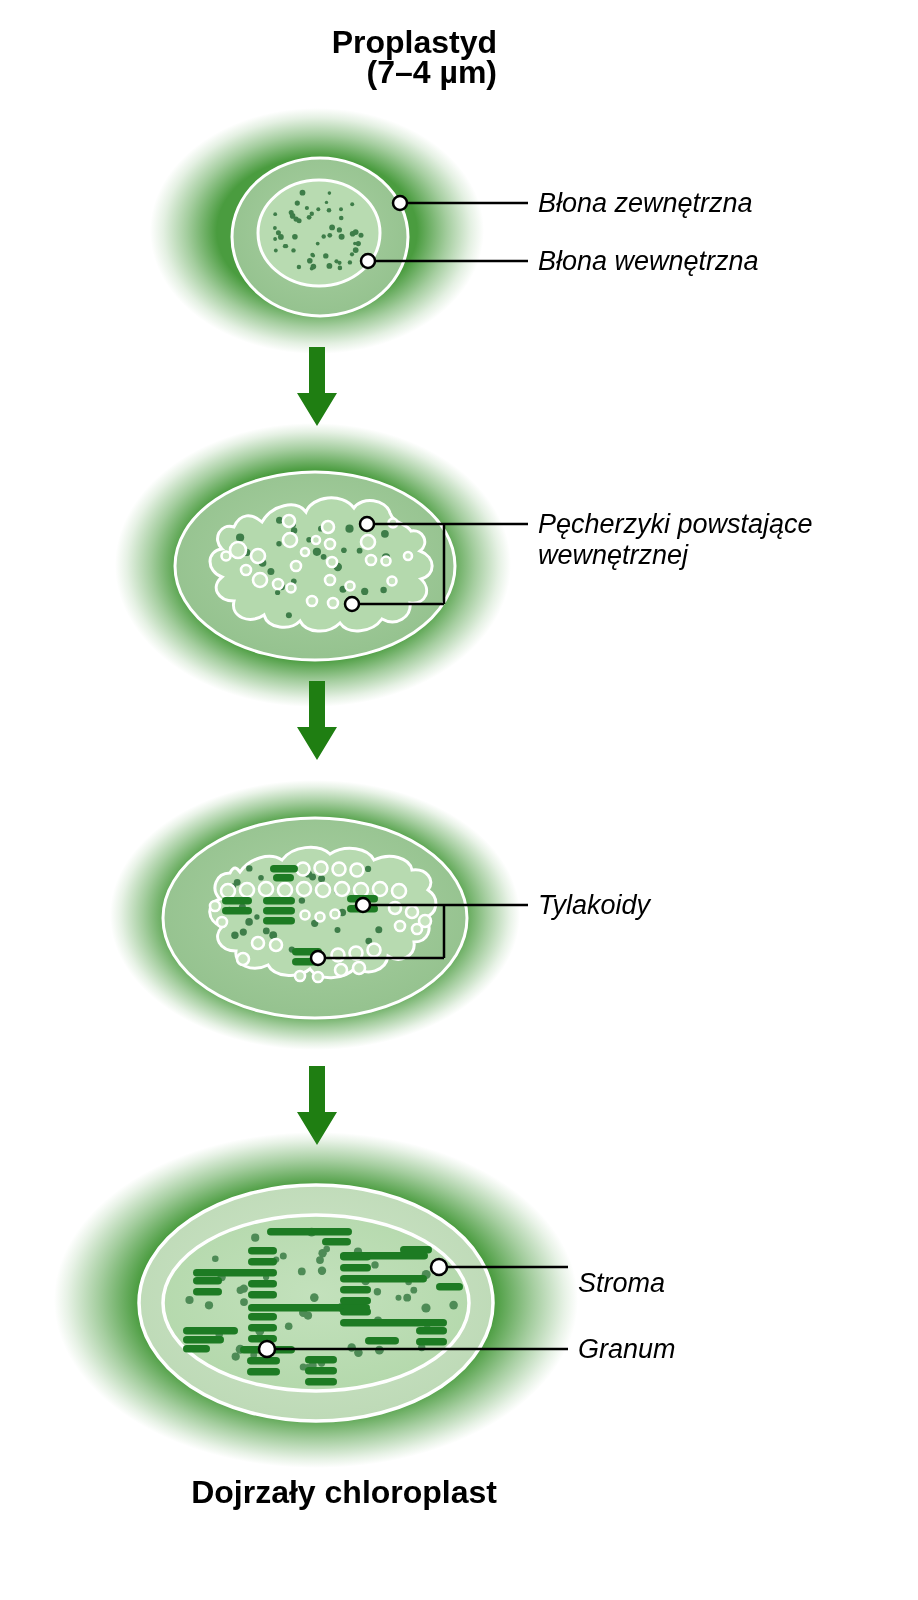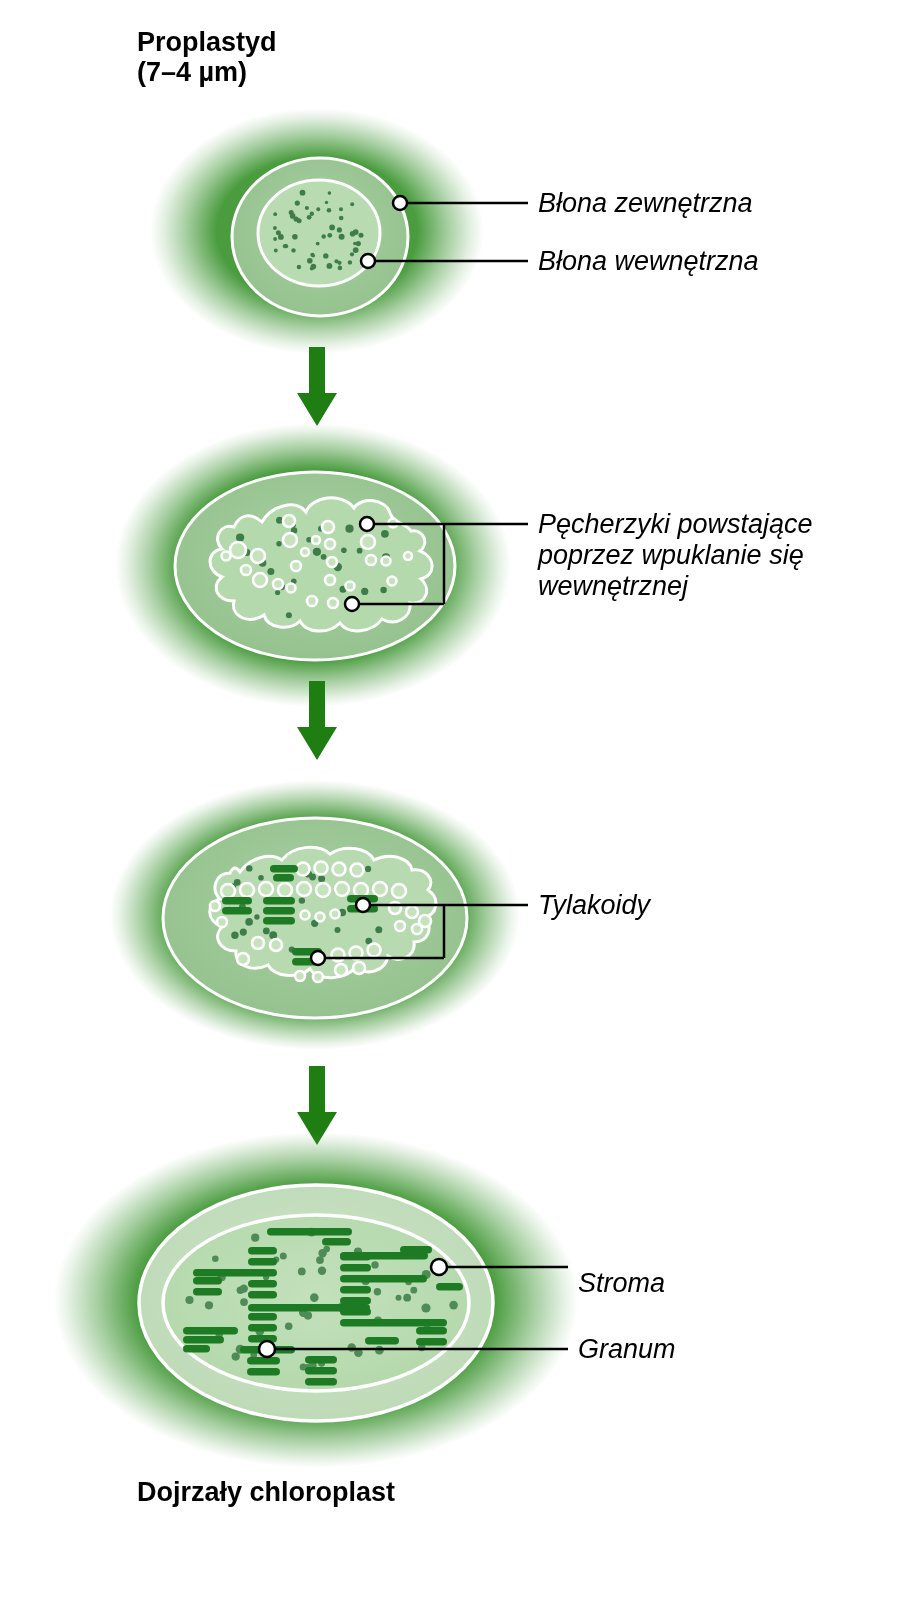--- a/index.html
+++ b/index.html
@@ -6,22 +6,22 @@
   body{
     width:918px;height:1600px;position:relative;overflow:hidden;
     background:#ffffff;color:#000;
     font-family:"Liberation Sans", sans-serif;
   }
   svg.canvas{position:absolute;left:0;top:0;}
   .label{
     position:absolute;font-size:27px;line-height:31px;white-space:nowrap;font-style:italic;
   }
   .title{
-    position:absolute;width:360px;text-align:left;
-    font-size:27px;line-height:30px;font-weight:bold;
+    position:absolute;width:360px;text-align:right;
+    font-size:32px;line-height:30px;font-weight:bold;
   }
 </style>
 </head>
 <body>
 
 <svg class="canvas" width="918" height="1600" viewBox="0 0 918 1600">
   <defs>
     <radialGradient id="glow1" cx="0.5" cy="0.5" r="0.5">
       <stop offset="0.60" stop-color="#4a9c3f"></stop>
       <stop offset="0.78" stop-color="#4a9c3f" stop-opacity="0.5"></stop>
@@ -398,21 +398,20 @@
 <div class="title" style="left:137px;top:27px">
   <div>Proplastyd</div>
   <div>(7–4 µm)</div>
 </div>
 
 <div class="label" style="left:538px;top:188px">Błona zewnętrzna</div>
 <div class="label" style="left:538px;top:246px">Błona wewnętrzna</div>
 
 <div class="label" style="left:538px;top:509px">
   <div>Pęcherzyki powstające</div>
-  <div>poprzez wpuklanie się</div>
   <div>wewnętrznej</div>
 </div>
 
 <div class="label" style="left:538px;top:890px">Tylakoidy</div>
 
 <div class="label" style="left:578px;top:1268px">Stroma</div>
 <div class="label" style="left:578px;top:1334px">Granum</div>
 
 <div class="title" style="left:137px;top:1477px">
   <div>Dojrzały chloroplast</div>

